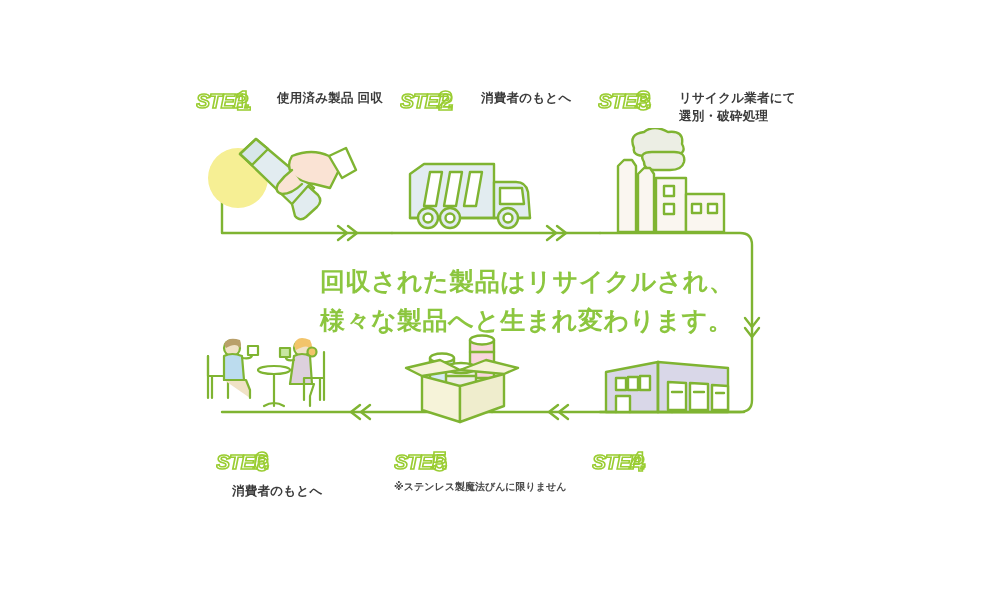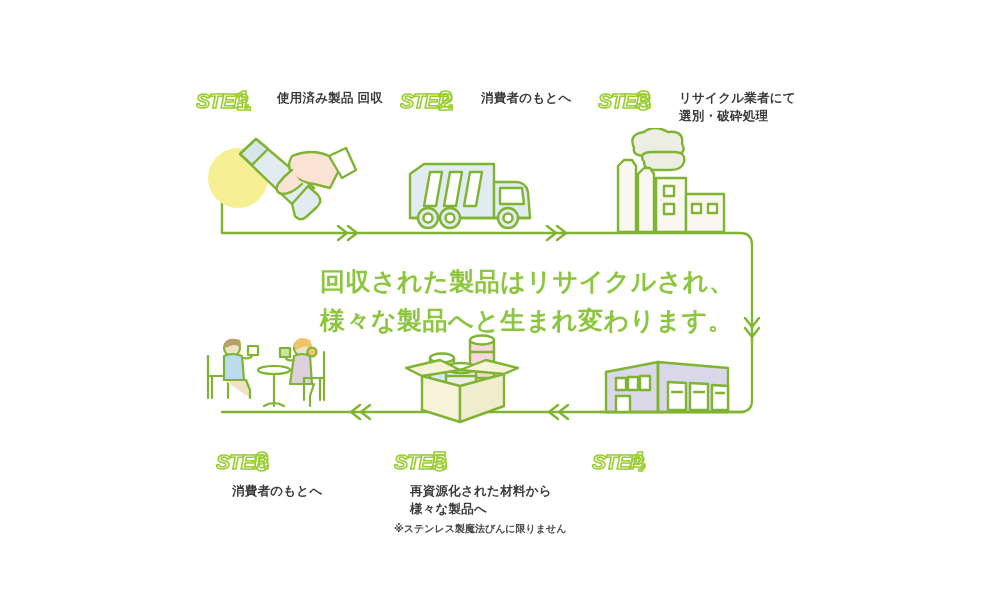--- a/index.html
+++ b/index.html
@@ -244,22 +244,20 @@
       <text x="0" y="23" font-family="'Liberation Sans',sans-serif" font-size="21" font-weight="bold" font-style="italic" fill="none" stroke="#9acd32" stroke-width="1.6" letter-spacing="-1">STEP.</text>
       <text x="38" y="25" font-family="'Liberation Sans',sans-serif" font-size="27" font-weight="bold" fill="none" stroke="#9acd32" stroke-width="1.6">4</text>
     </svg>
   </div>
 
   <div class="step" style="left:394px;top:446px;">
     <svg class="step-badge" width="55" height="30" viewBox="0 0 55 30">
       <text x="0" y="23" font-family="'Liberation Sans',sans-serif" font-size="21" font-weight="bold" font-style="italic" fill="none" stroke="#9acd32" stroke-width="1.6" letter-spacing="-1">STEP.</text>
       <text x="38" y="25" font-family="'Liberation Sans',sans-serif" font-size="27" font-weight="bold" fill="none" stroke="#9acd32" stroke-width="1.6">5</text>
     </svg>
-    <div class="step-txt below">再資源化された材料から
-様々な製品へ</div>
     <div class="note">※ステンレス製魔法びんに限りません</div>
   </div>
 
   <div class="step" style="left:216px;top:446px;">
     <svg class="step-badge" width="55" height="30" viewBox="0 0 55 30">
       <text x="0" y="23" font-family="'Liberation Sans',sans-serif" font-size="21" font-weight="bold" font-style="italic" fill="none" stroke="#9acd32" stroke-width="1.6" letter-spacing="-1">STEP.</text>
       <text x="38" y="25" font-family="'Liberation Sans',sans-serif" font-size="27" font-weight="bold" fill="none" stroke="#9acd32" stroke-width="1.6">6</text>
     </svg>
     <div class="step-txt below">消費者のもとへ</div>
   </div>

